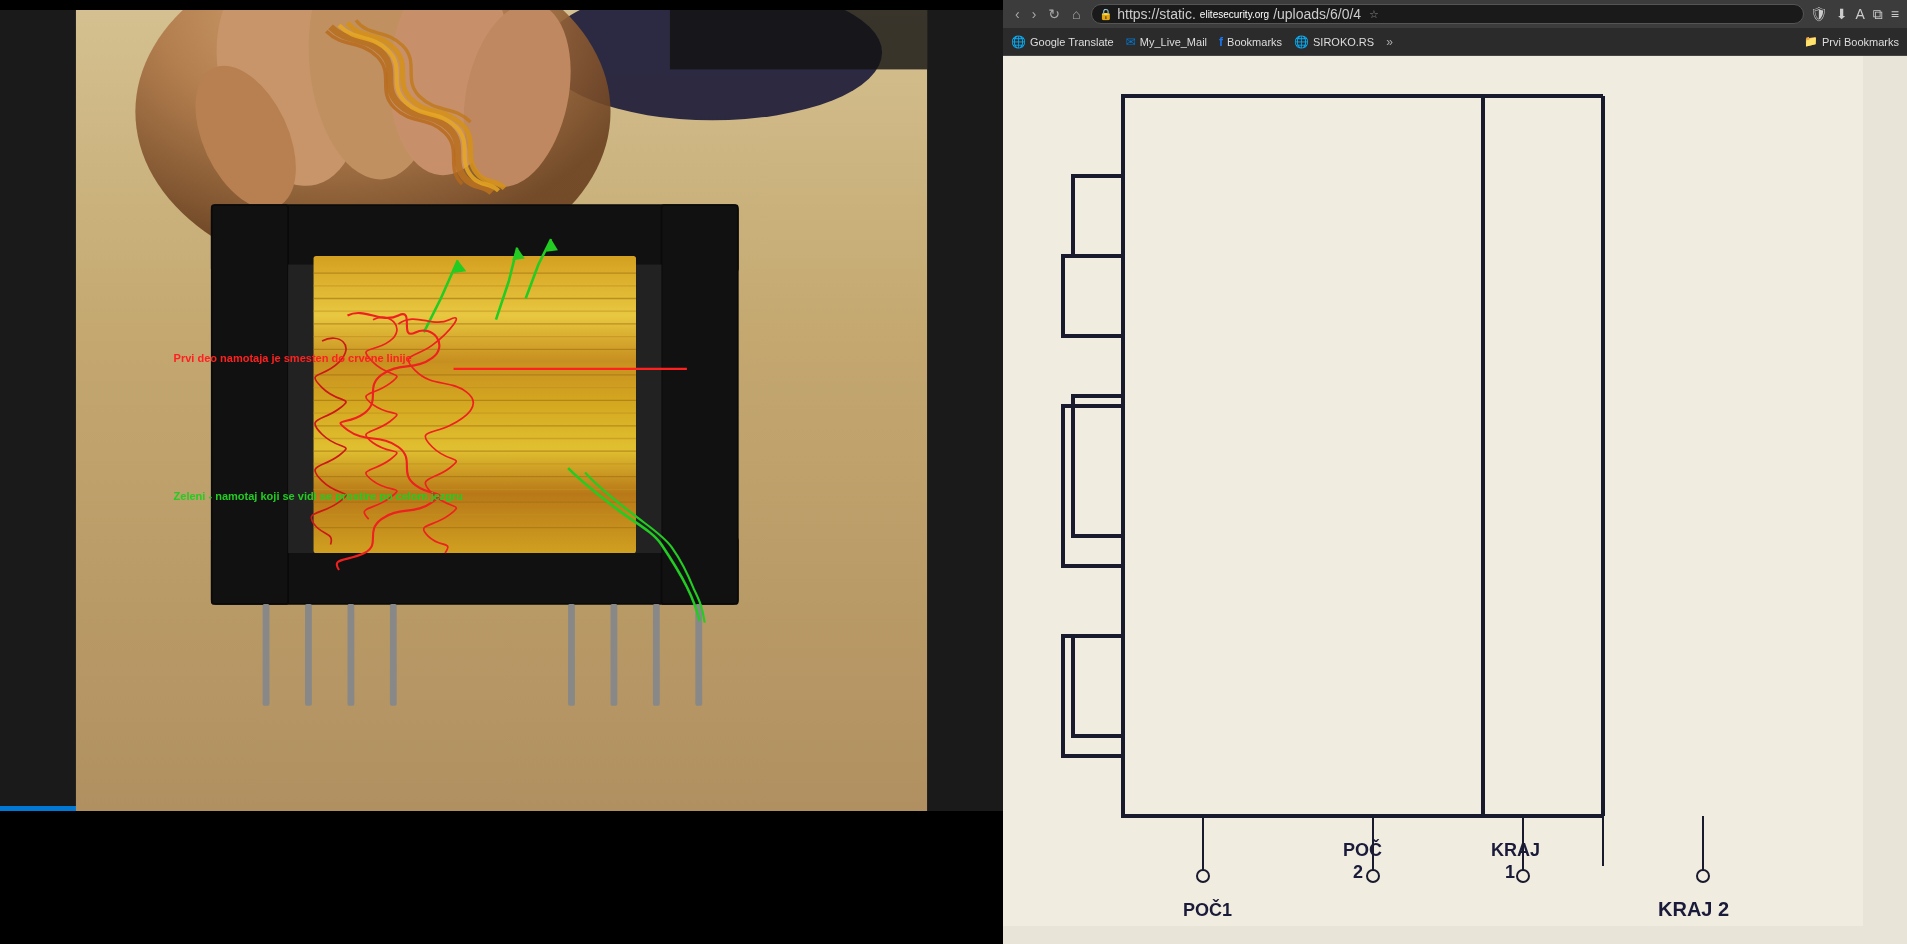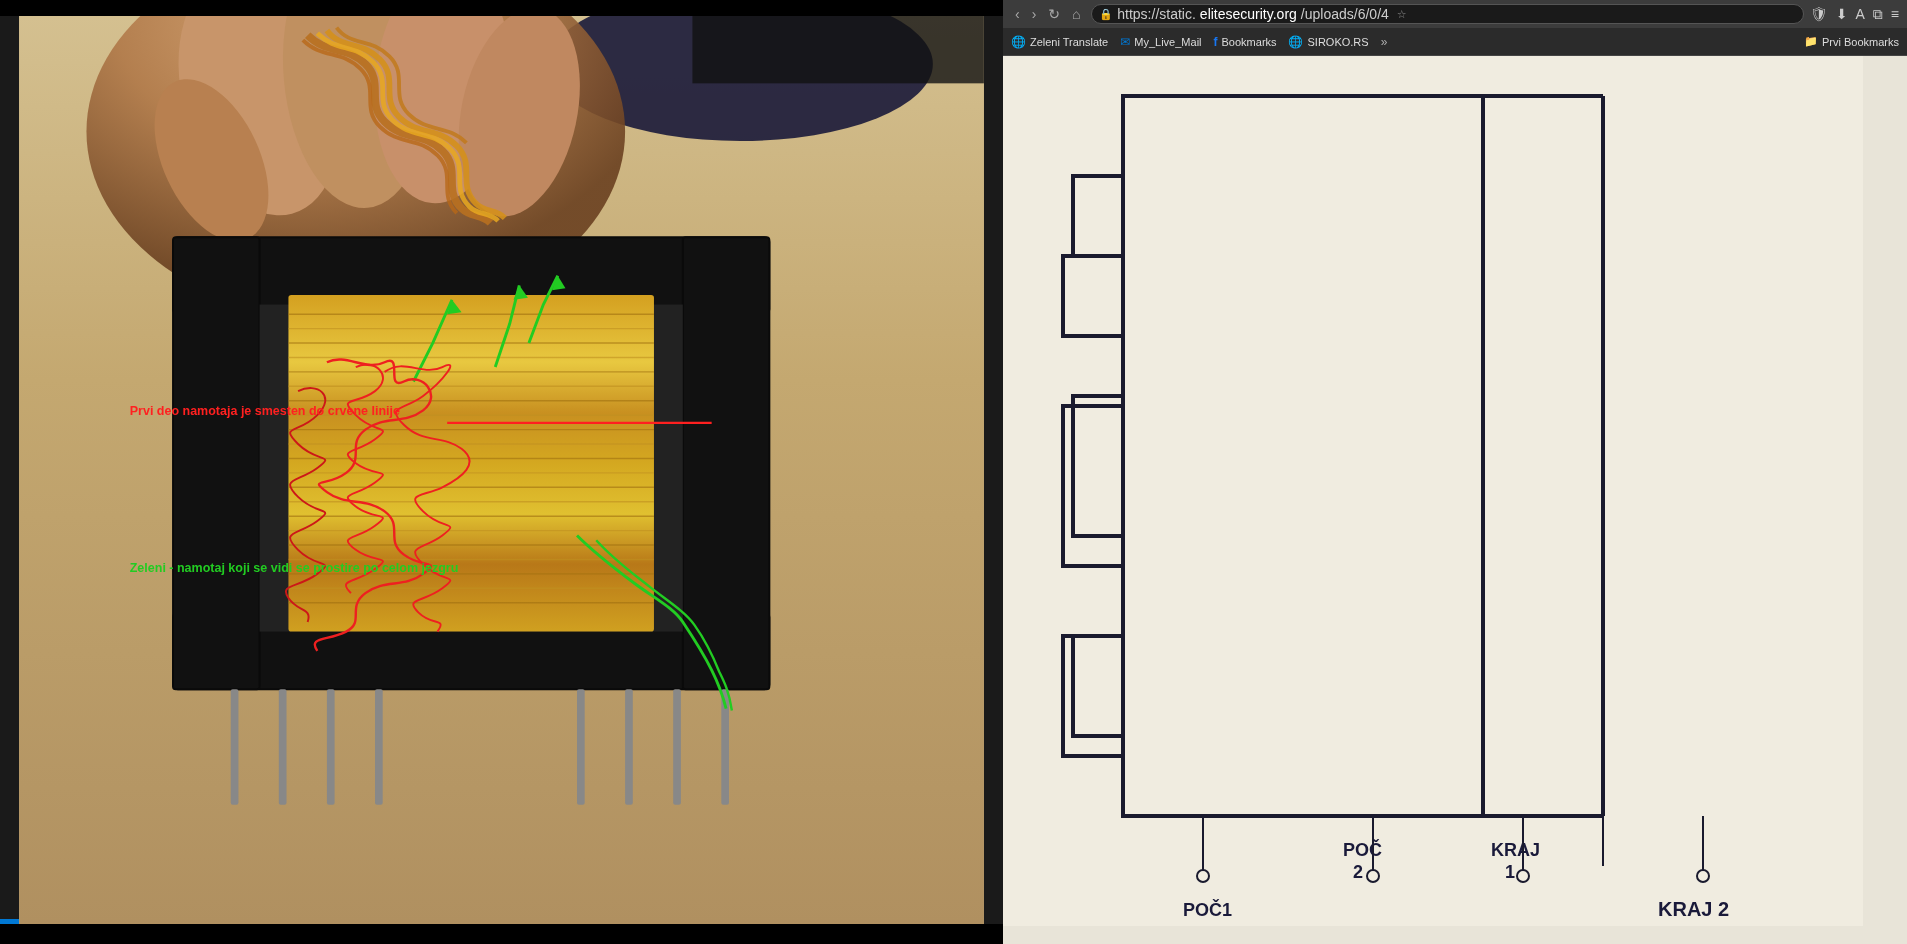--- a/index.html
+++ b/index.html
@@ -8,23 +8,23 @@
       height: 944px;
       overflow: hidden;
       background: #000;
       font-family: Arial, sans-serif;
     }
 
     
     .left-image {
       position: absolute;
       left: 0;
-      top: 16px;
+      top: 10px;
       width: 1003px;
-      height: 908px;
+      height: 801px;
       background: #1a1a1a;
       overflow: hidden;
     }
 
     
     .wood-bg {
       position: absolute;
       top: 0; left: 0; right: 0; bottom: 0;
       background: linear-gradient(180deg, #c8b896 0%, #d4c4a0 30%, #c0a878 60%, #b89860 100%);
       z-index: -1;
@@ -87,21 +87,21 @@
       gap: 4px;
     }
 
     .address-text {
       color: #ccc;
       font-size: 14px;
     }
 
     .address-highlight {
       color: #fff;
-      font-size: 14px;
+      font-size: 10px;
     }
 
     .toolbar-icons {
       display: flex;
       gap: 8px;
       align-items: center;
     }
 
     .toolbar-icon {
       color: #ccc;
@@ -308,21 +308,21 @@
       <span class="toolbar-icon">⬇</span>
       <span class="toolbar-icon">A</span>
       <span class="toolbar-icon">⧉</span>
       <span class="toolbar-icon">≡</span>
     </div>
   </div>
 
   <div class="bookmarks-bar">
     <div class="bookmark-item">
       <span class="bookmark-icon" style="color:#4285F4;">🌐</span>
-      <span>Zeleni Translate</span>
+      <span>Google Translate</span>
     </div>
     <div class="bookmark-item">
       <span class="bookmark-icon" style="color:#0078d4;">✉</span>
       <span>My_Live_Mail</span>
     </div>
     <div class="bookmark-item">
       <span class="bookmark-icon" style="color:#1877F2;font-weight:bold;">f</span>
       <span>Bookmarks</span>
     </div>
     <div class="bookmark-item">

